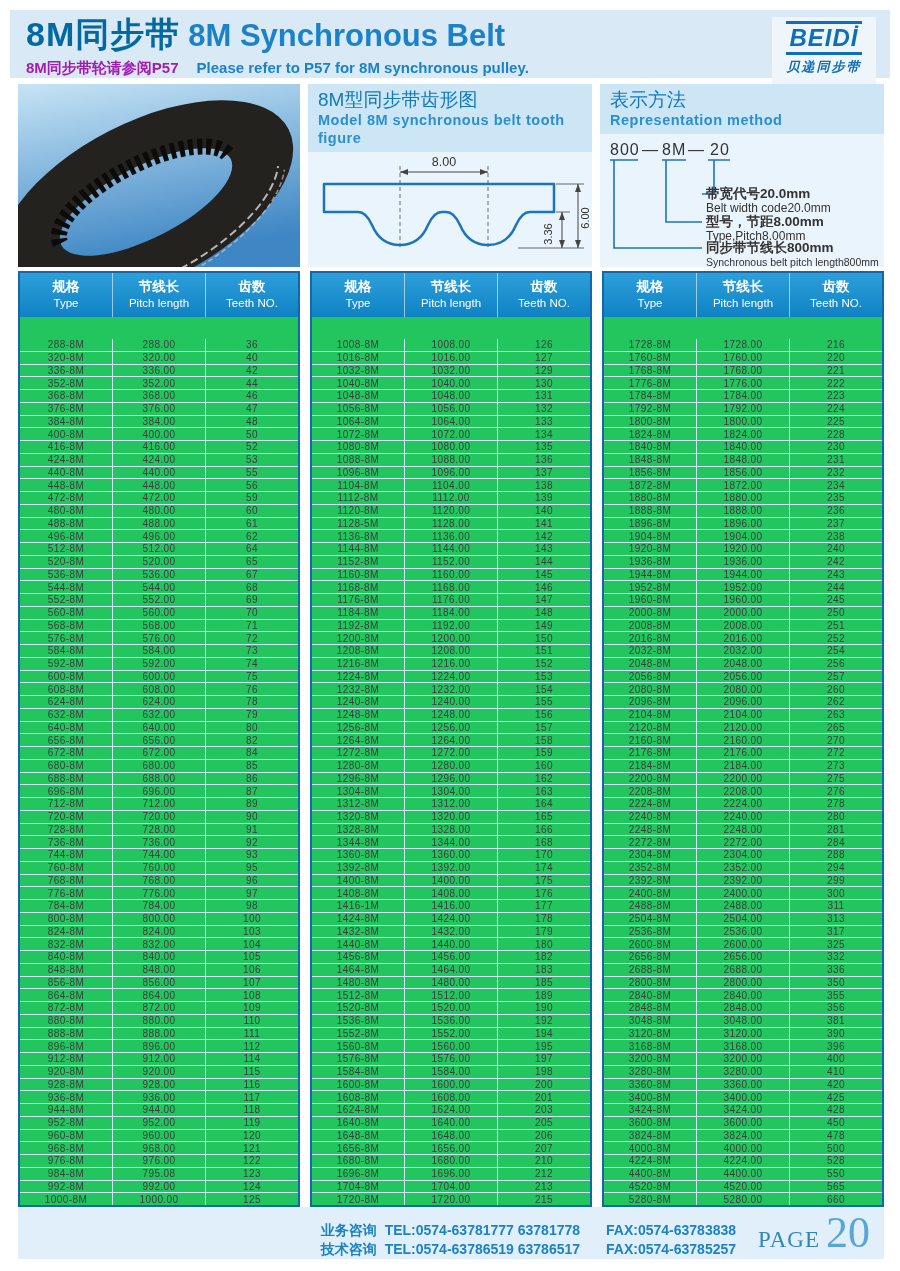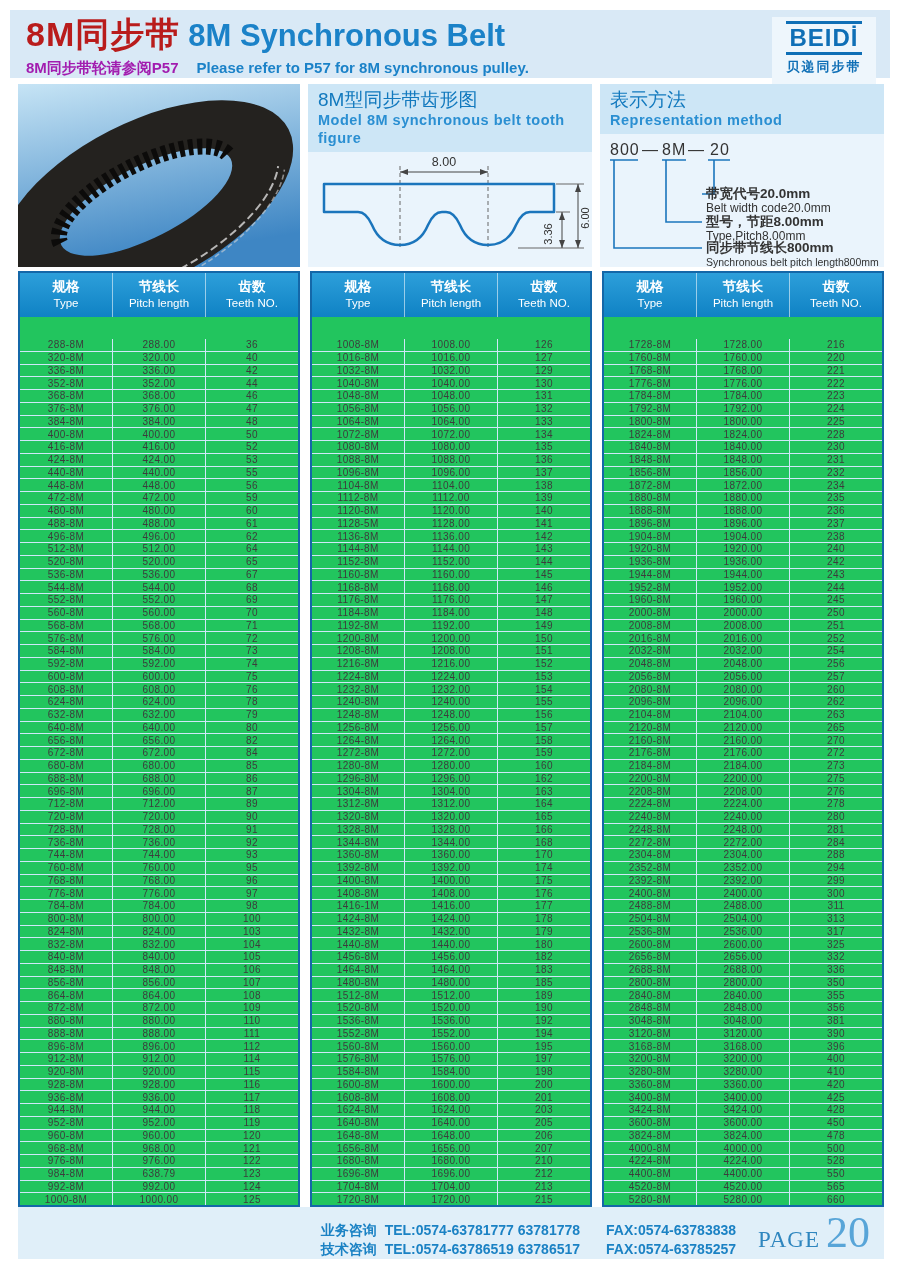--- a/index.html
+++ b/index.html
@@ -4,27 +4,27 @@
 <style>
   * { margin:0; padding:0; box-sizing:border-box; }
   body { background:#ffffff; font-family:"Liberation Sans","DejaVu Sans",sans-serif; }
   .page { position:relative; width:900px; height:1271px; background:#ffffff; overflow:hidden; }
 
   
   .header-band { position:absolute; left:10px; top:10px; width:880px; height:68px;
                  background:#d9e9f6; }
   .title-block { position:absolute; left:16px; top:2px; }
   .title-line { white-space:nowrap; }
-  .title-cn { font-size:34px; font-weight:800; color:#b91c1c; letter-spacing:1px; }
+  .title-cn { font-size:34px; font-weight:800; color:#0369a1; letter-spacing:1px; }
   .title-en { font-size:31px; font-weight:600; color:#1b82c8; margin-left:8px; }
   .subtitle-line { margin-top:1px; white-space:nowrap; }
   .subtitle-cn { font-size:15px; font-weight:700; color:#a21caf; }
   .subtitle-en { font-size:15px; font-weight:700; color:#1b82c8; margin-left:18px; }
   .logo { position:absolute; right:14px; top:7px; width:104px; text-align:center;
-          background:#eef6fc; padding:4px 4px 15px; }
+          background:#eef6fc; padding:4px 4px 15px;font-style:italic; }
   .logo-word { display:inline-block; font-size:24px; font-weight:800; color:#0f6fb6;
                letter-spacing:1px; border-top:3px solid #0f6fb6; border-bottom:3px solid #0f6fb6;
                padding:0 3px; line-height:1.15; }
   .logo-sub { margin-top:3px; font-size:13px; font-weight:700; color:#0f6fb6; letter-spacing:2px; }
 
   
   .mid-band { position:absolute; left:18px; top:84px; width:866px; height:183px;
               display:flex; gap:8px; }
   .photo-panel { width:282px; height:183px; flex:none; }
   .info-panel { width:284px; height:183px; flex:none; background:#eaf4fc; }
@@ -501,21 +501,21 @@
             <div class="tcell">968.00</div>
             <div class="tcell">121</div>
           </div>
           <div class="trow">
             <div class="tcell">976-8M</div>
             <div class="tcell">976.00</div>
             <div class="tcell">122</div>
           </div>
           <div class="trow">
             <div class="tcell">984-8M</div>
-            <div class="tcell">638.79</div>
+            <div class="tcell">795.08</div>
             <div class="tcell">123</div>
           </div>
           <div class="trow">
             <div class="tcell">992-8M</div>
             <div class="tcell">992.00</div>
             <div class="tcell">124</div>
           </div>
           <div class="trow">
             <div class="tcell">1000-8M</div>
             <div class="tcell">1000.00</div>

